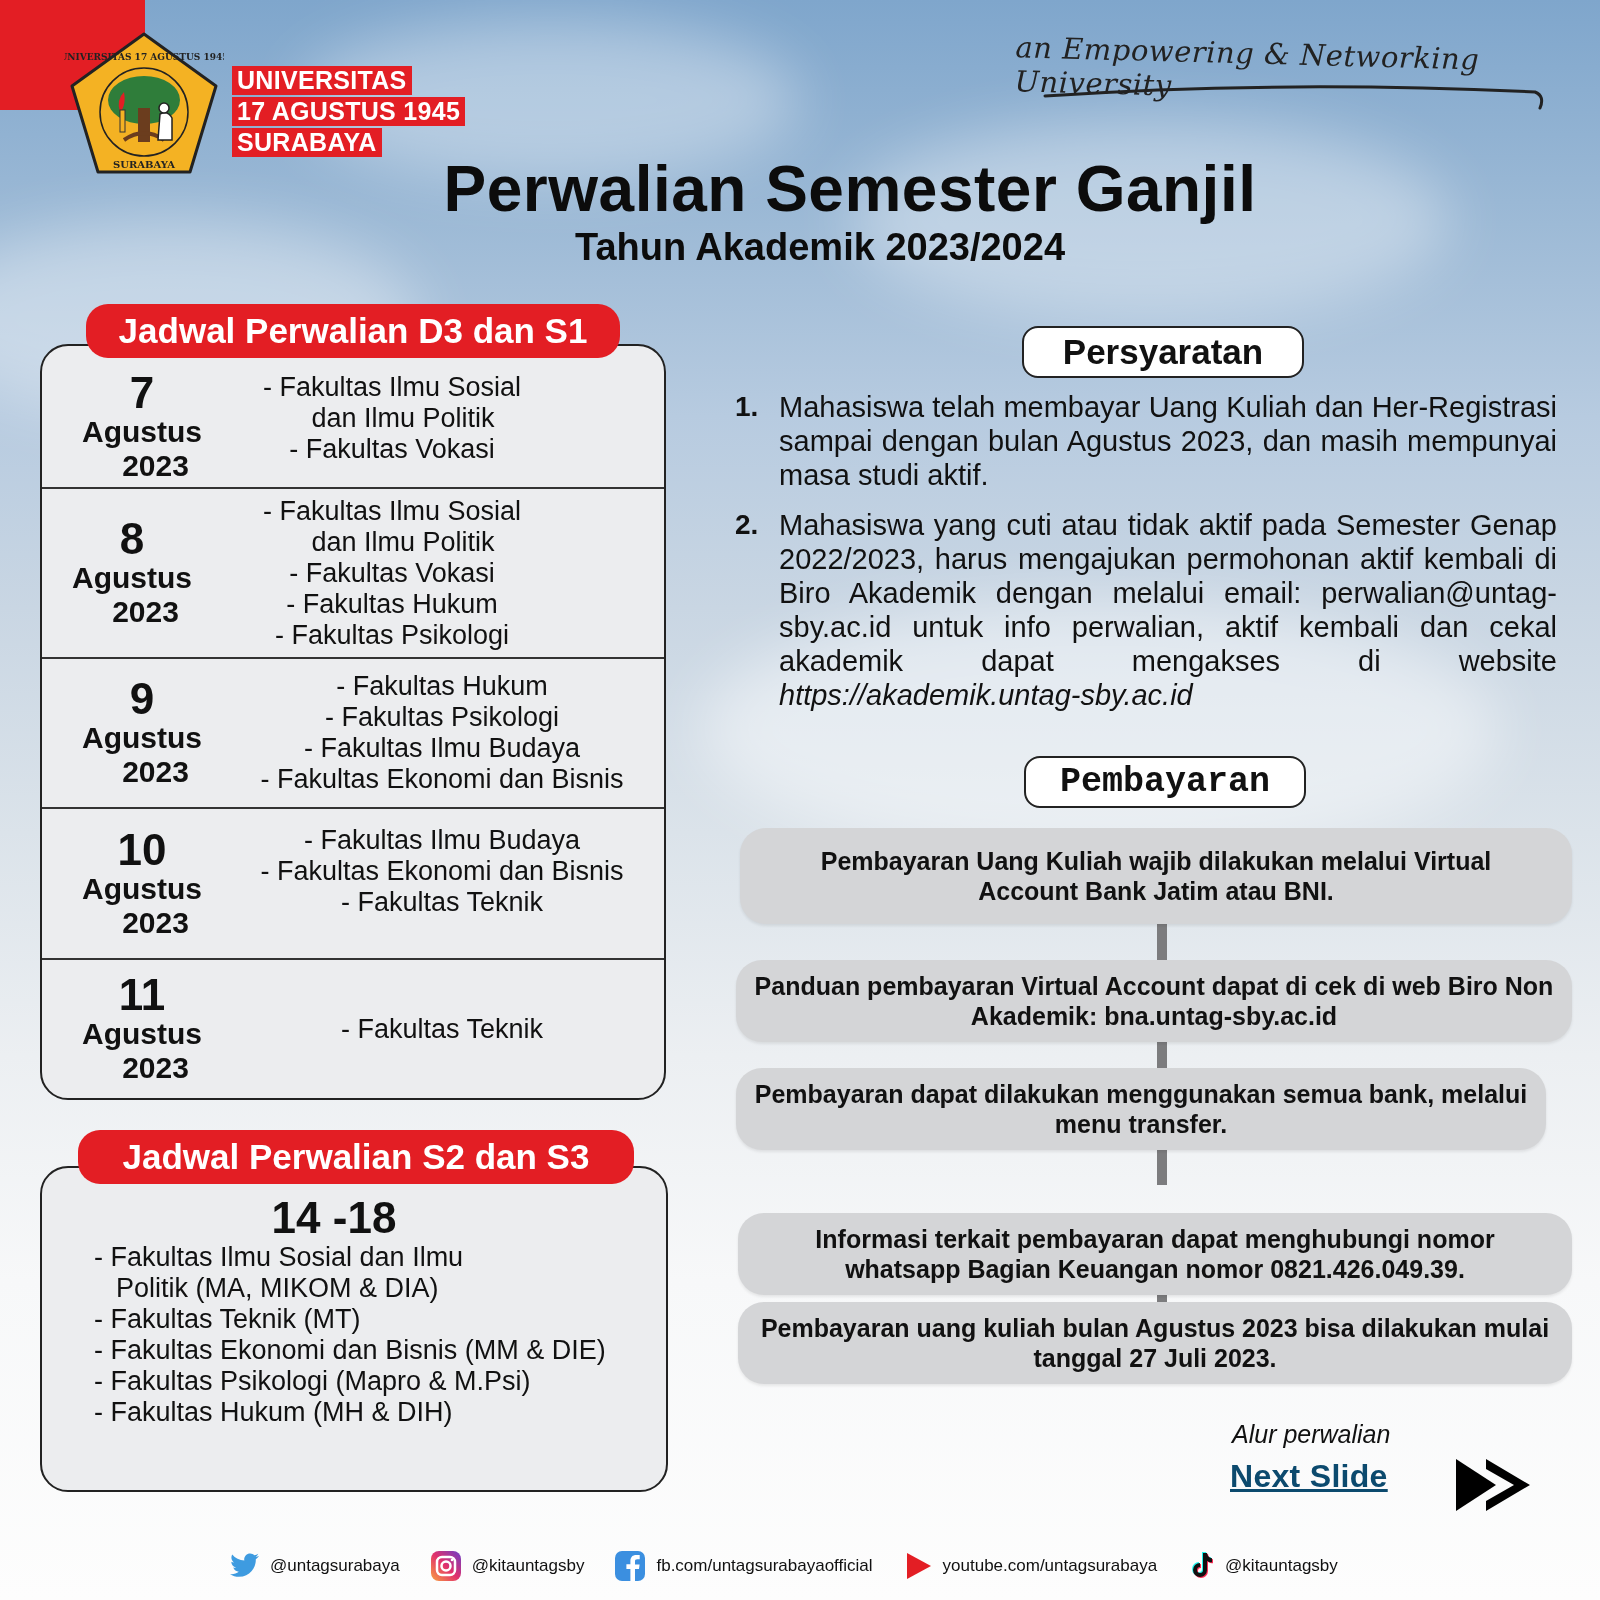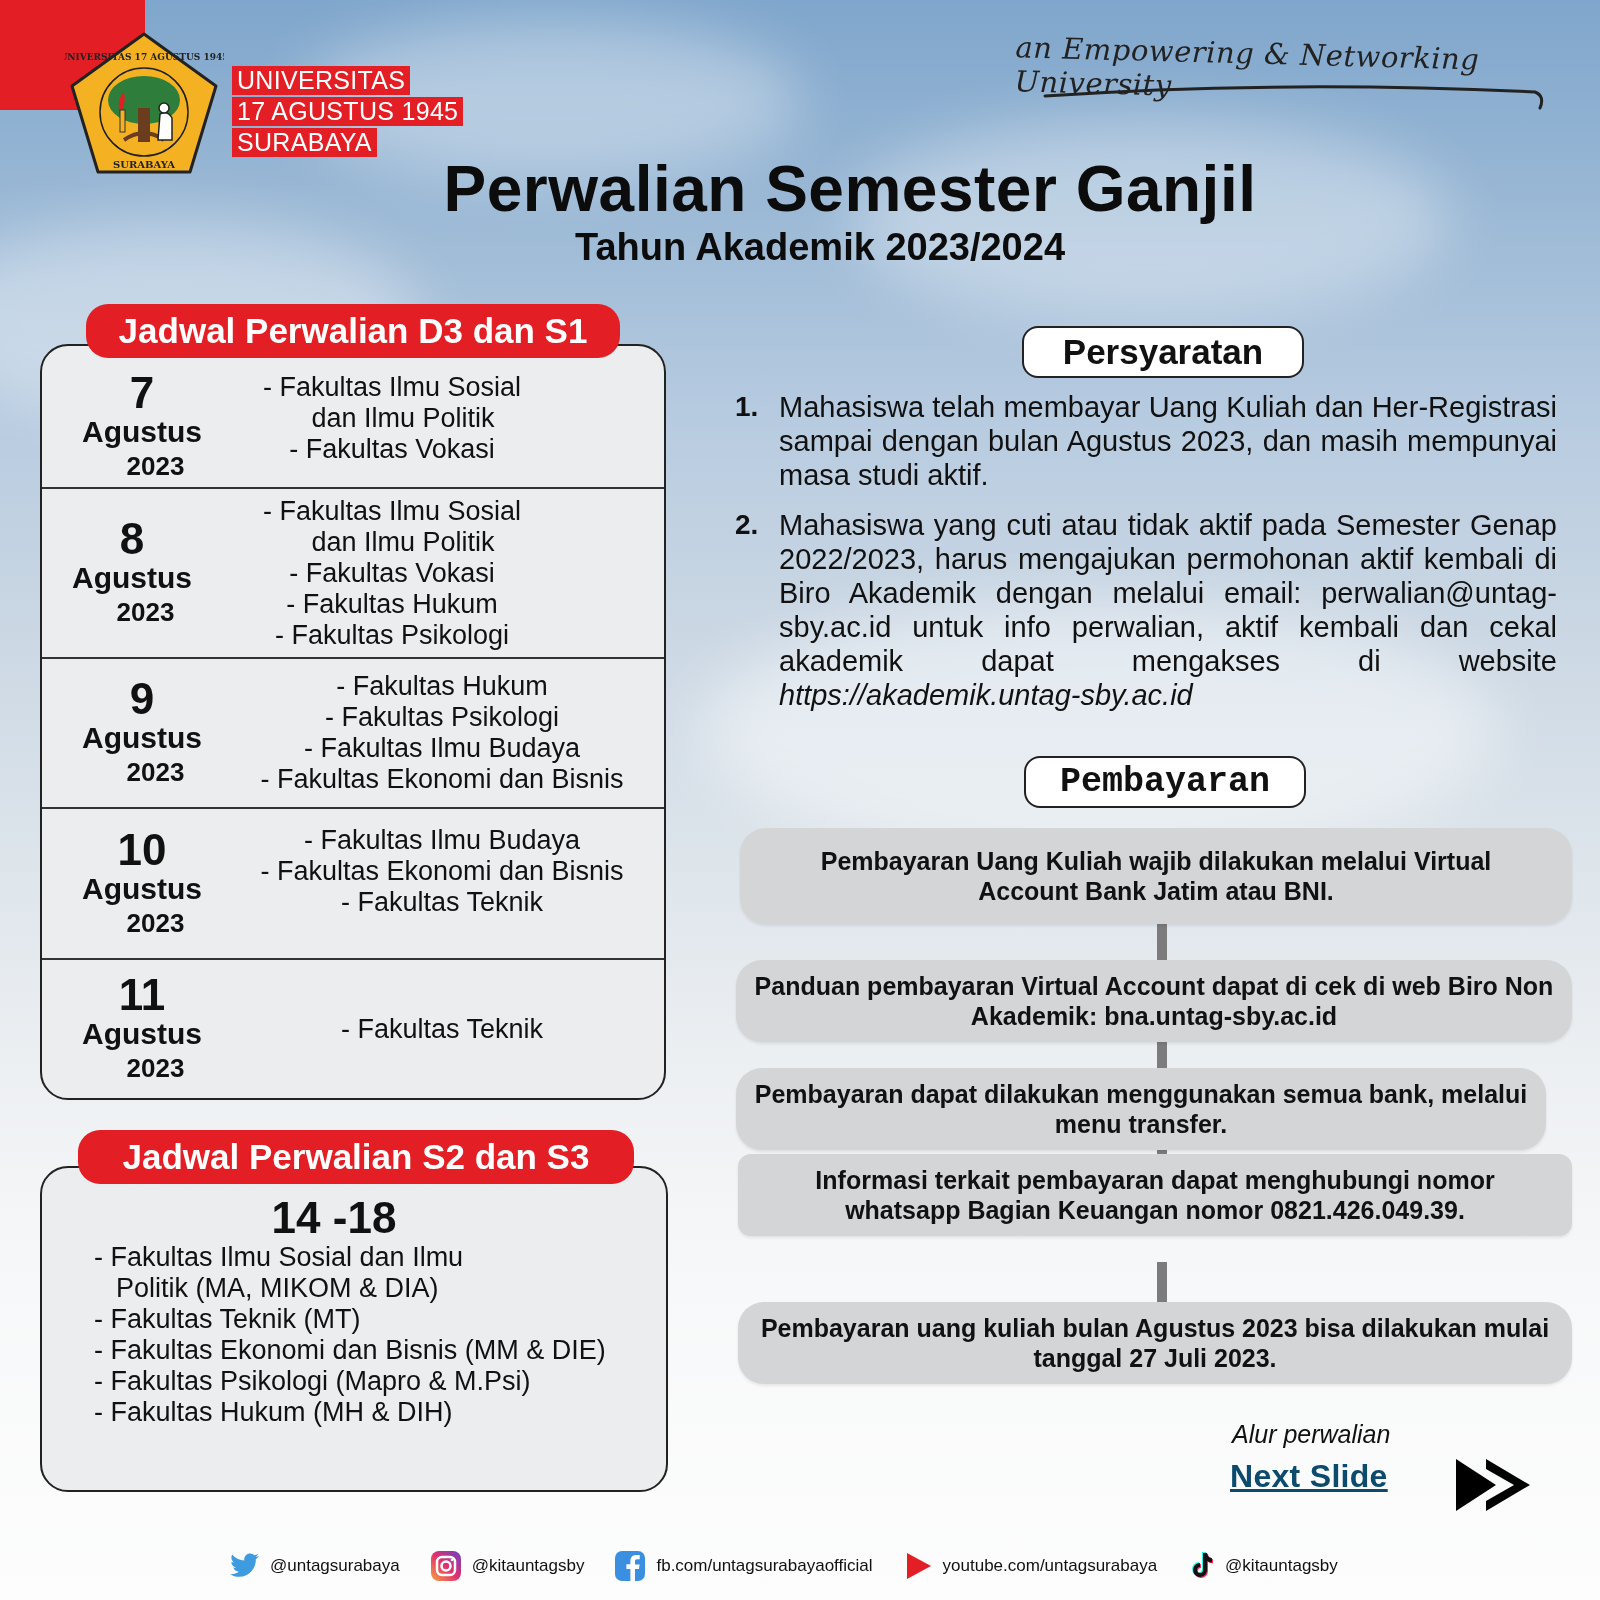--- a/index.html
+++ b/index.html
@@ -8,21 +8,21 @@
     position: relative;
     font-family: "Liberation Sans", sans-serif;
     color: #111;
     background: linear-gradient(180deg, #7fa6cc 0%, #9dbad6 14%, #b7cbe0 26%, #c9d6e3 38%, #dbe3ea 52%, #eceff2 66%, #f7f8f9 80%, #fdfdfd 100%);
   }
   .cloud { position: absolute; border-radius: 50%; background: rgba(255,255,255,0.35); filter: blur(30px); }
   .red-corner { position: absolute; left: 0; top: 0; width: 145px; height: 110px; background: #e31e24; }
   .logo { position: absolute; left: 64px; top: 30px; width: 160px; height: 160px; }
   .uni-name { position: absolute; left: 232px; top: 66px; }
   .uni-name span {
-    display: block; width: max-content; background: #e31e24; color: #fff; font-weight: 400;
+    display: block; width: max-content; background: #e31e24; color: #fff; font-weight: 700;
     font-size: 25px; line-height: 29px; padding: 0 5px; margin-bottom: 2px; letter-spacing: 0.3px;
   }
   .tagline {
     position: absolute; left: 1015px; top: 38px; font-family: "DejaVu Serif", serif; font-style: italic;
     font-size: 29px; color: #222; letter-spacing: 0.5px; transform: rotate(1.5deg);
   }
   .tagline-line { position: absolute; left: 1030px; top: 78px; width: 520px; height: 40px; }
   .title {
     position: absolute; left: 0; width: 1700px; top: 152px; text-align: center;
     font-weight: 700; font-size: 64px; color: #0c0c0c; letter-spacing: 0.5px;
@@ -36,21 +36,21 @@
     border-radius: 22px; text-align: center; line-height: 54px; z-index: 3;
   }
   .sched-box {
     position: absolute; border: 2px solid #222; border-radius: 28px; background: #ecedef; overflow: hidden; z-index: 2;
   }
   .row { display: flex; border-bottom: 2px solid #333; align-items: center; }
   .row:last-child { border-bottom: none; }
   .date-col { width: 200px; text-align: center; font-weight: 700; }
   .date-col .day { font-size: 44px; line-height: 44px; }
   .date-col .mon { font-size: 30px; line-height: 34px; }
-  .date-col .yr { font-size: 26px; line-height: 34px; padding-left: 27px; }
+  .date-col .yr { font-size: 30px; line-height: 34px; padding-left: 27px; }
   .fac-col { font-size: 27px; line-height: 31px; padding-left: 0; }
   .fac-col div { padding-left: 22px; text-indent: -22px; text-align: center; }
   .s2-date { text-align: center; font-weight: 700; }
   .s2-list { font-size: 27px; line-height: 31px; margin-left: 52px; }
   .s2-list div { padding-left: 22px; text-indent: -22px; }
   .pill-white {
     position: absolute; background: #fff; border: 2px solid #222; border-radius: 16px; text-align: center;
     font-weight: 700; font-size: 35px; line-height: 48px;
   }
   .req-list { position: absolute; left: 735px; top: 390px; width: 822px; font-size: 29px; line-height: 34px; }
@@ -207,21 +207,21 @@
 
 <div class="pay-box" style="left:740px;top:828px;width:832px;height:96px;">
     <span style="width:760px;">Pembayaran Uang Kuliah wajib dilakukan melalui Virtual Account Bank Jatim atau BNI.</span>
   </div>
 <div class="pay-box" style="left:736px;top:960px;width:836px;height:82px;">
     <span style="width:820px;">Panduan pembayaran Virtual Account dapat di cek di web Biro Non Akademik: bna.untag-sby.ac.id</span>
   </div>
 <div class="pay-box" style="left:736px;top:1068px;width:810px;height:82px;">
     <span style="width:780px;">Pembayaran dapat dilakukan menggunakan semua bank, melalui menu transfer.</span>
   </div>
-<div class="pay-box" style="left:738px;top:1154px;width:834px;height:82px;border-radius:13px;">
+<div class="pay-box" style="left:738px;top:1213px;width:834px;height:82px;">
     <span style="width:760px;">Informasi terkait pembayaran dapat menghubungi nomor whatsapp Bagian Keuangan nomor 0821.426.049.39.</span>
   </div>
 <div class="pay-box" style="left:738px;top:1302px;width:834px;height:82px;">
     <span style="width:800px;">Pembayaran uang kuliah bulan Agustus 2023 bisa dilakukan mulai tanggal 27 Juli 2023.</span>
   </div>
 
 <div class="next-small">Alur perwalian</div>
 <div class="next-big">Next Slide</div>
 <svg class="next-arrow" viewBox="0 0 74 52">
   <polygon points="0,0 40,26 0,52" fill="#000"></polygon>

